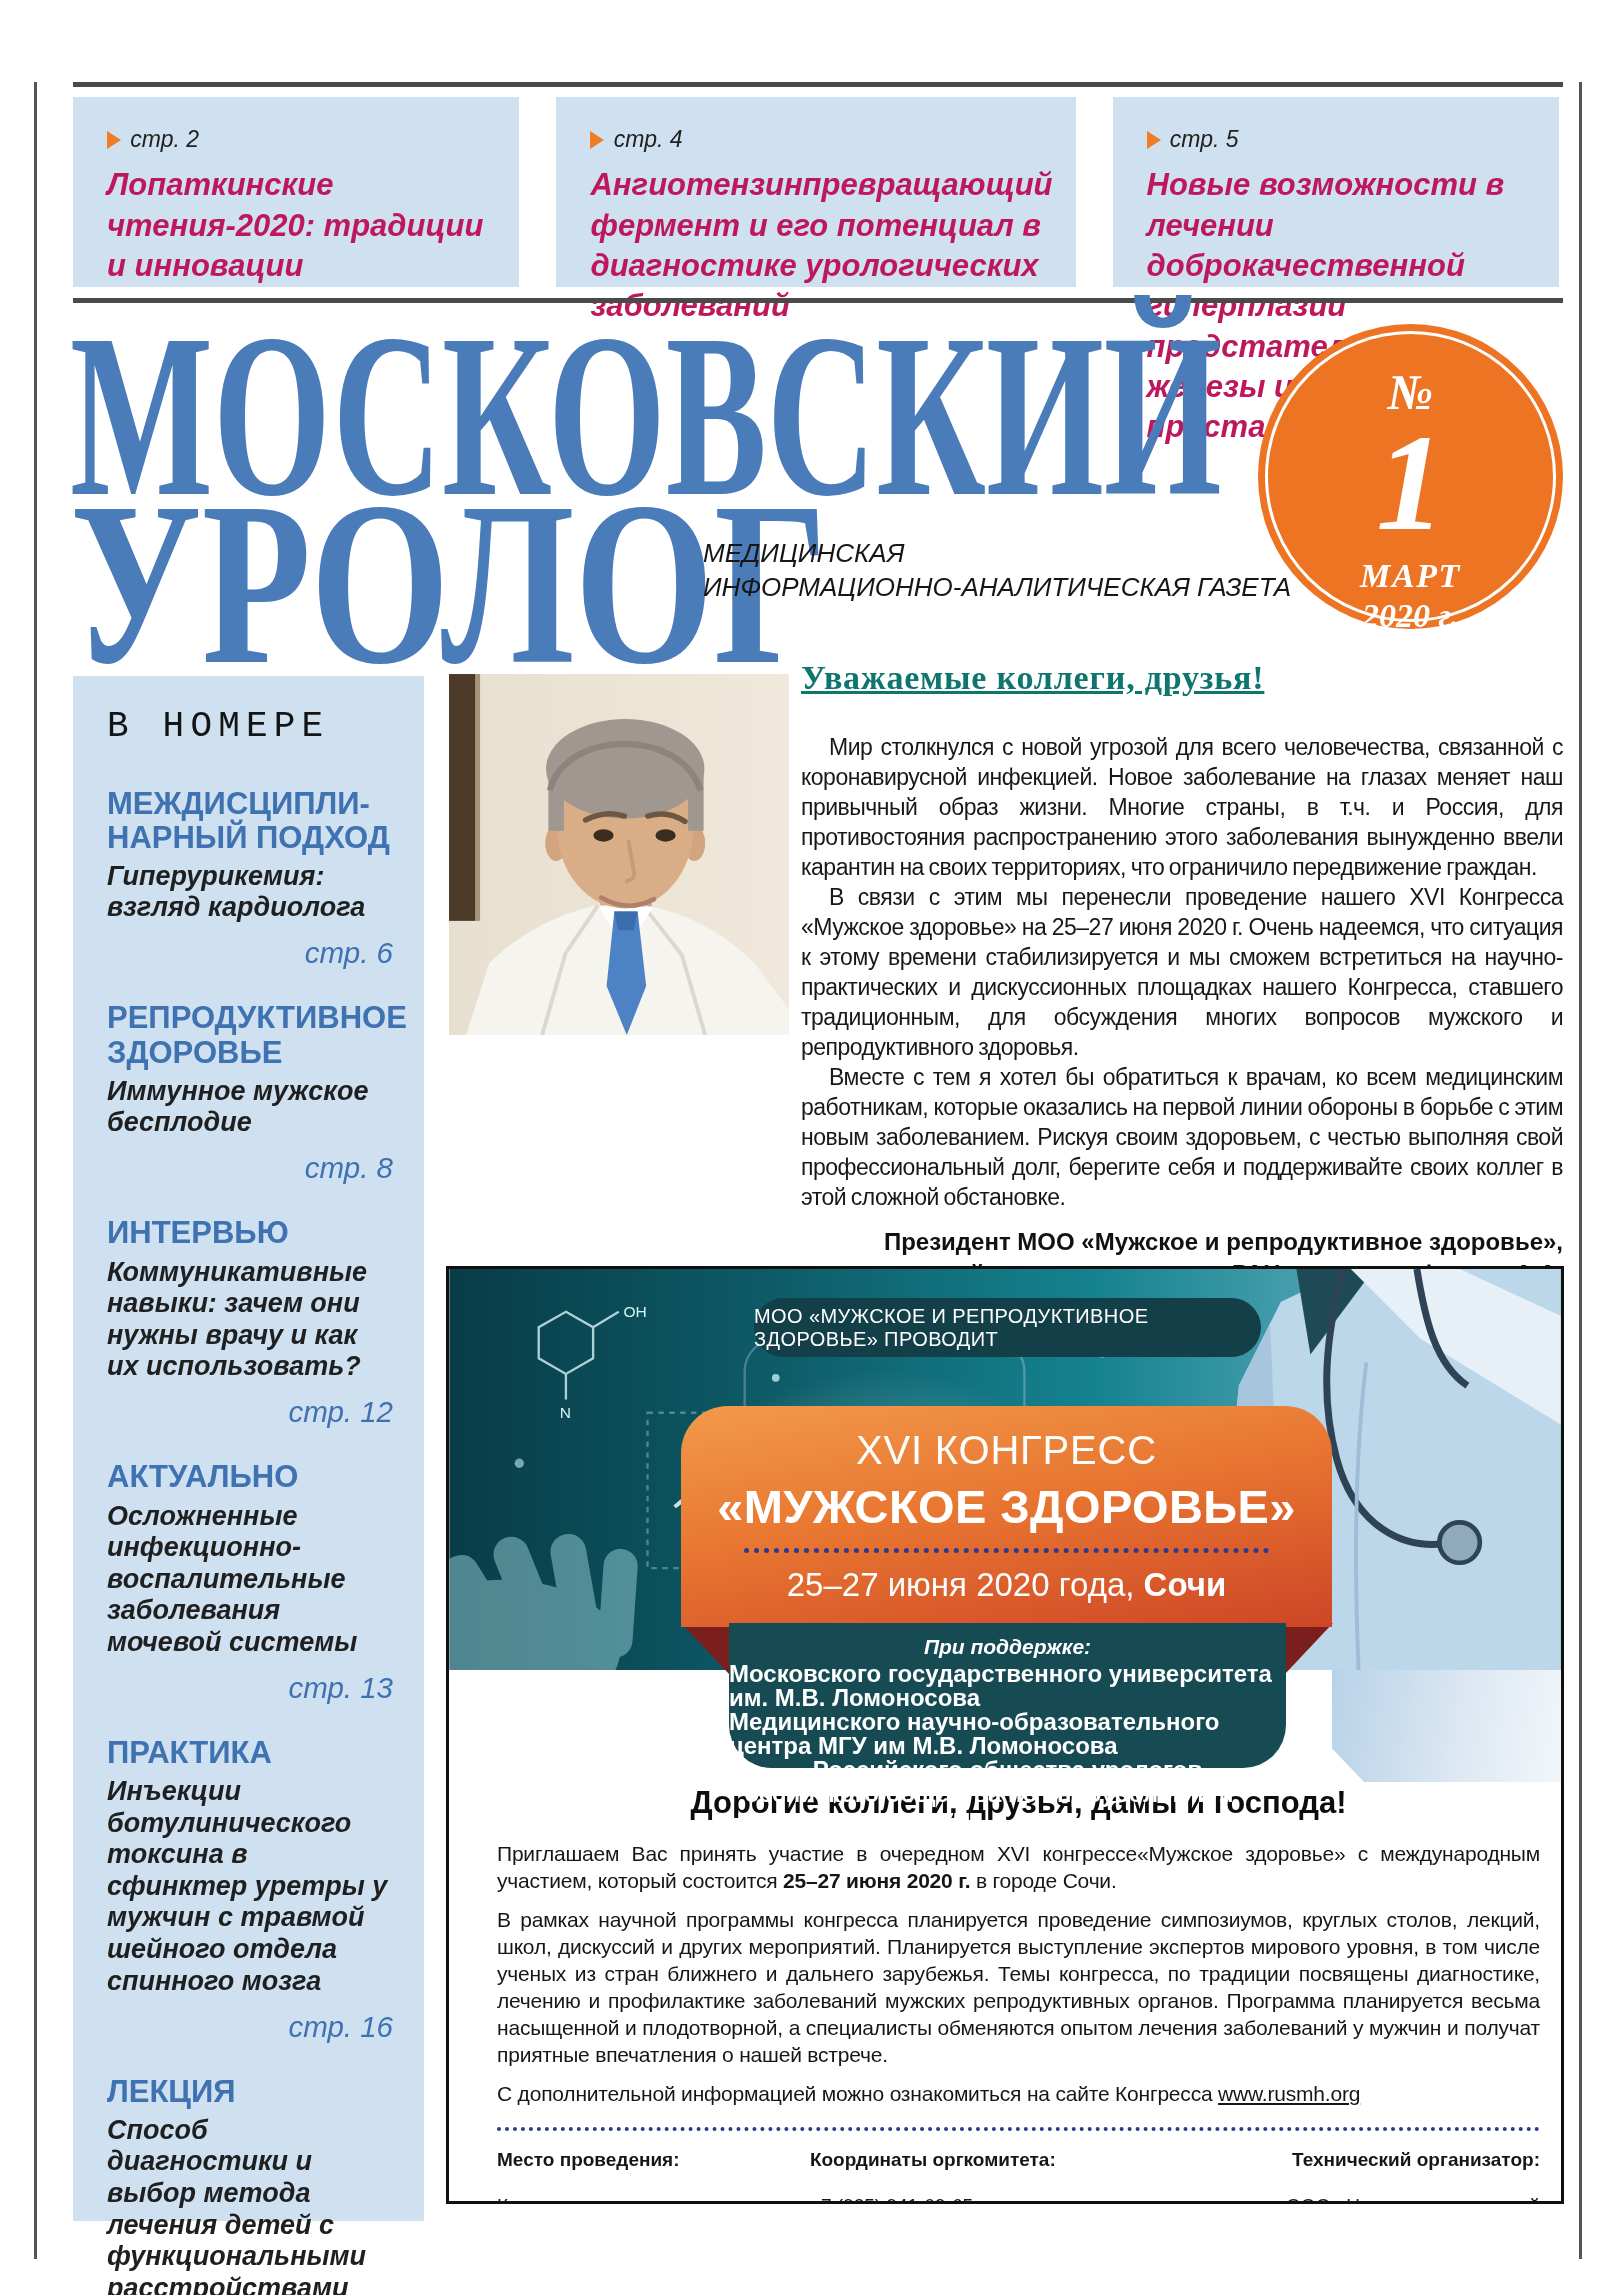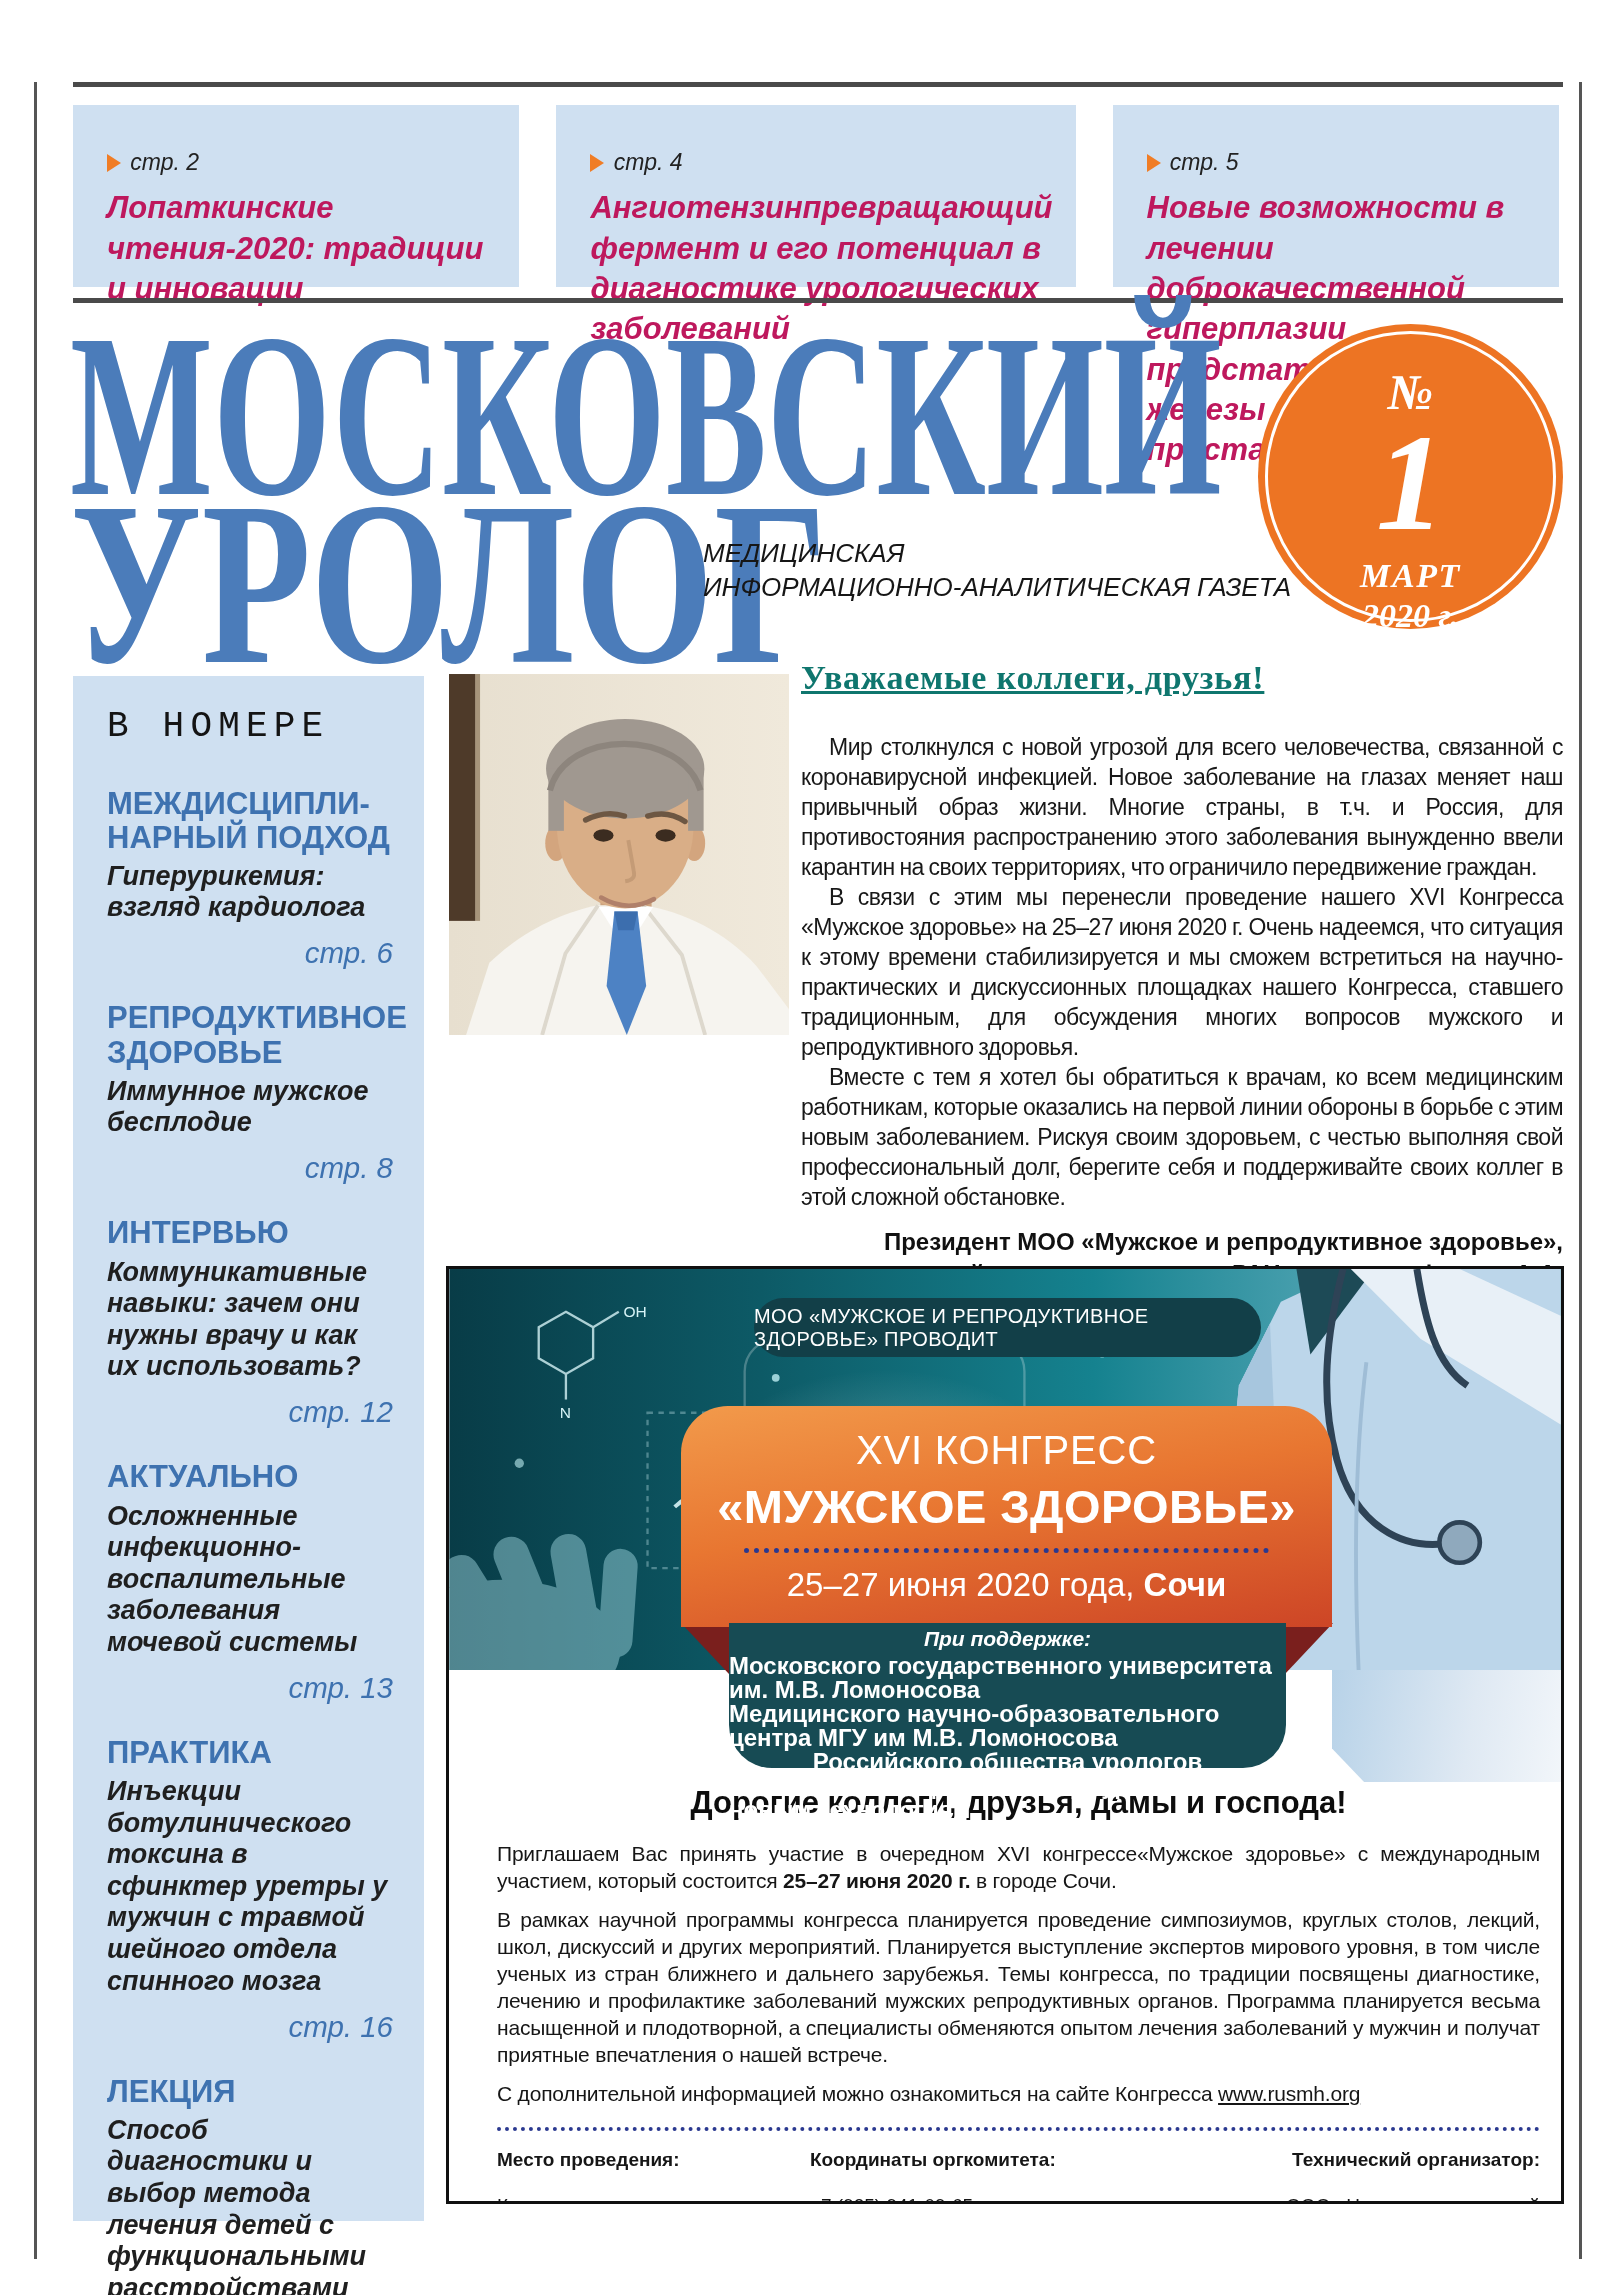--- a/index.html
+++ b/index.html
@@ -9,21 +9,21 @@
   
   .rule{position:absolute;background:#4a4a4a;}
   .rule-top{left:73px;top:82px;width:1490px;height:5.4px;}
   .rule-mid{left:73px;top:298px;width:1490px;height:4.7px;}
   .edge{position:absolute;top:82px;width:3.1px;height:2177px;background:#555;}
   .edge-left{left:34px;}
   .edge-right{left:1579px;}
 
   
   .teasers{position:absolute;left:73px;top:97px;width:1486px;height:190px;display:flex;gap:37px;}
-  .teaser{flex:1;background:#cfe0f1;box-sizing:border-box;padding:44px 23px 0 34px;margin-top:8px;}
+  .teaser{flex:1;background:#cfe0f1;box-sizing:border-box;padding:29px 23px 0 34px;}
   .teaser-page{display:flex;align-items:center;gap:9.3px;font-style:italic;font-size:23px;color:#222;}
   .tri{width:0;height:0;border-left:14px solid #f07d26;border-top:9.3px solid transparent;border-bottom:9.3px solid transparent;}
   .teaser-title{margin-top:12.4px;font-weight:bold;font-style:italic;font-size:31px;line-height:1.3;color:#be185d;}
 
   
   .mast-line{position:absolute;left:70px;font-family:"Liberation Serif",serif;font-weight:bold;
              color:#4b7cba;font-size:233px;line-height:233px;white-space:nowrap;transform-origin:left top;}
   .m1{top:299px;transform:scaleX(0.65);}
   .m2{top:467px;transform:scaleX(0.77);}
   .mast-sub{position:absolute;left:703px;top:536px;font-style:italic;font-size:26px;line-height:34px;color:#161616;}
@@ -72,21 +72,21 @@
   .cg-t1{font-size:40px;line-height:48px;letter-spacing:0.8px;}
   .cg-t2{font-size:47px;line-height:54px;font-weight:bold;margin-top:6.2px;letter-spacing:0.4px;}
   .cg-dots{width:525px;border-bottom:5.4px dotted #2b3990;margin:14px 0 12.4px;}
   .cg-date{font-size:33px;}
   .cg-date b{font-weight:bold;}
   .ribbon{position:absolute;top:354px;width:48px;height:51px;background:#7a1f1d;z-index:2;}
   .ribbon-l{left:232px;clip-path:polygon(0 0,100% 0,100% 100%);}
   .ribbon-r{left:836px;clip-path:polygon(0 0,100% 0,0 100%);}
   .cg-support{position:absolute;left:280px;top:354px;width:557px;height:145px;background:#174b54;z-index:4;
               border-radius:0 0 43px 43px;display:flex;flex-direction:column;align-items:center;color:#fff;
-              box-sizing:border-box;padding-top:1px;}
+              box-sizing:border-box;padding-top:9px;}
   .cg-sup-h{font-style:italic;font-weight:bold;font-size:21px;line-height:29.5px;}
   .cg-sup-line{font-size:24px;line-height:24px;font-weight:bold;}
   .cg-body{position:absolute;left:48px;top:516px;width:1043px;}
   .cg-head{text-align:center;font-weight:bold;font-size:31px;margin-bottom:18.7px;color:#0d0d0d;}
   .cg-body p{margin:0 0 12.4px;font-size:21px;line-height:27px;text-align:justify;letter-spacing:-0.2px;color:#161616;}
   .cg-body a{color:#161616;text-decoration:underline;}
   .cg-sep{border-top:4.7px dotted #2b3990;margin:20px 0 17px;}
   .cg-footer{display:flex;}
   .cg-col{font-size:19px;line-height:24px;color:#161616;}
   .cg-col .hdr{font-weight:bold;margin-bottom:22px;}

